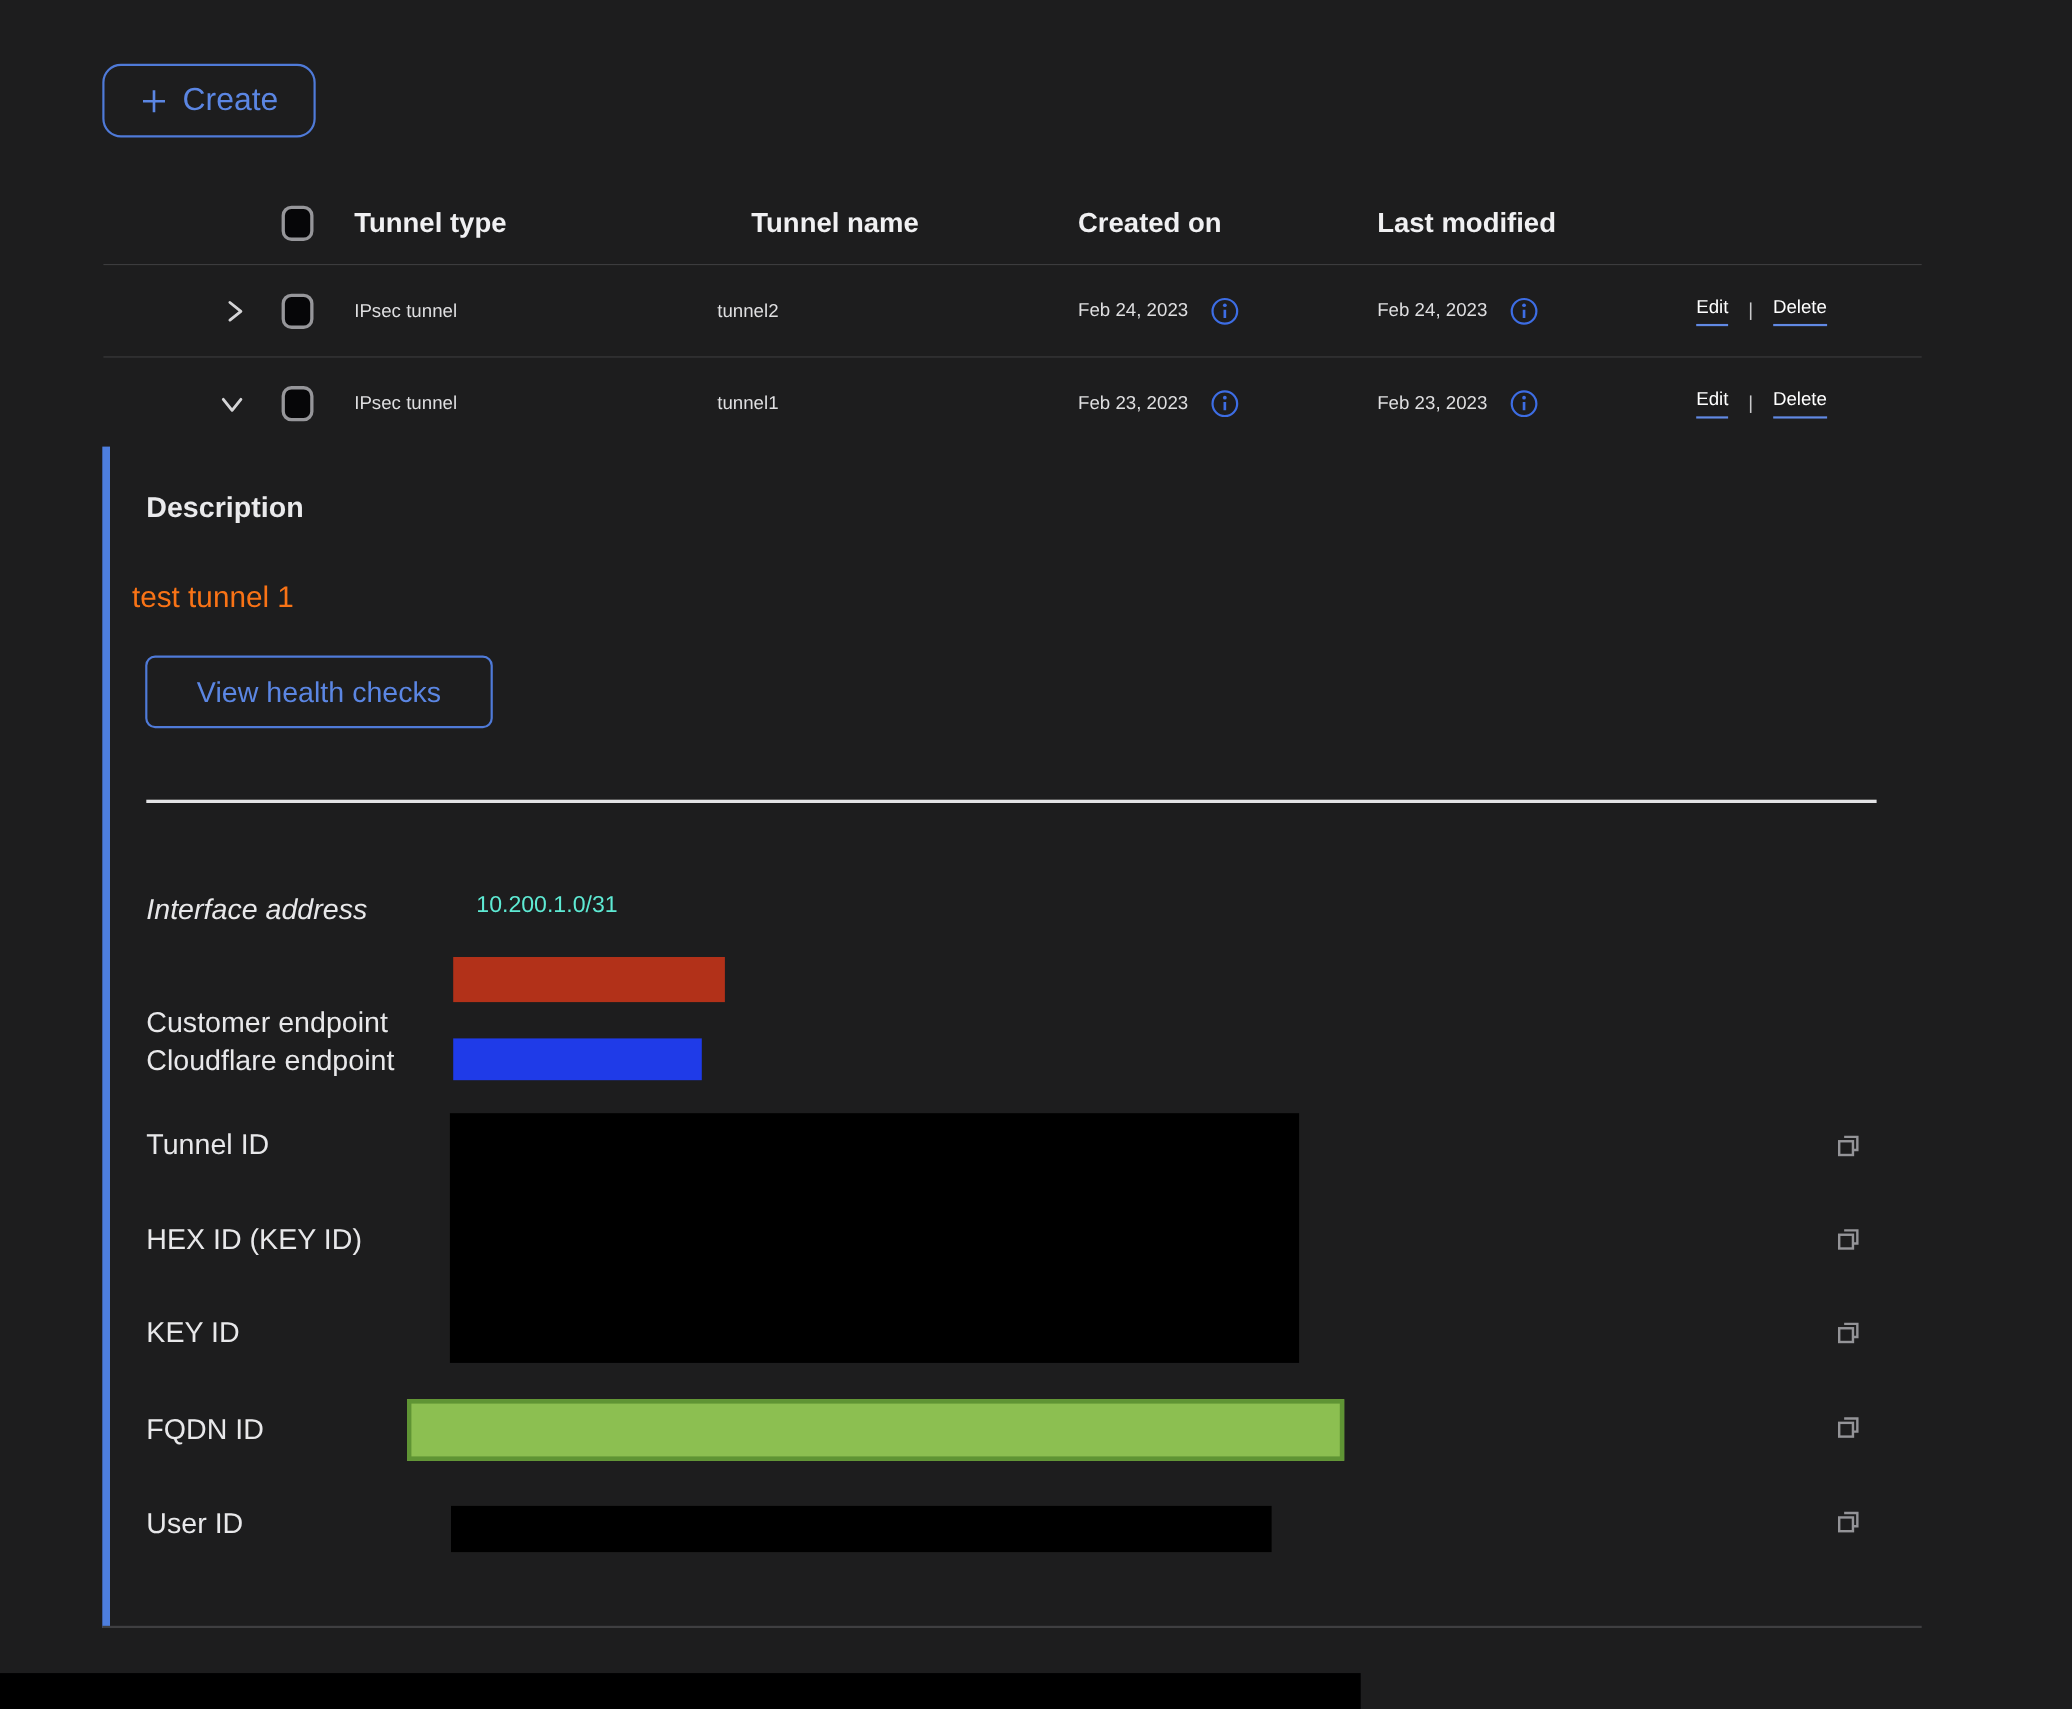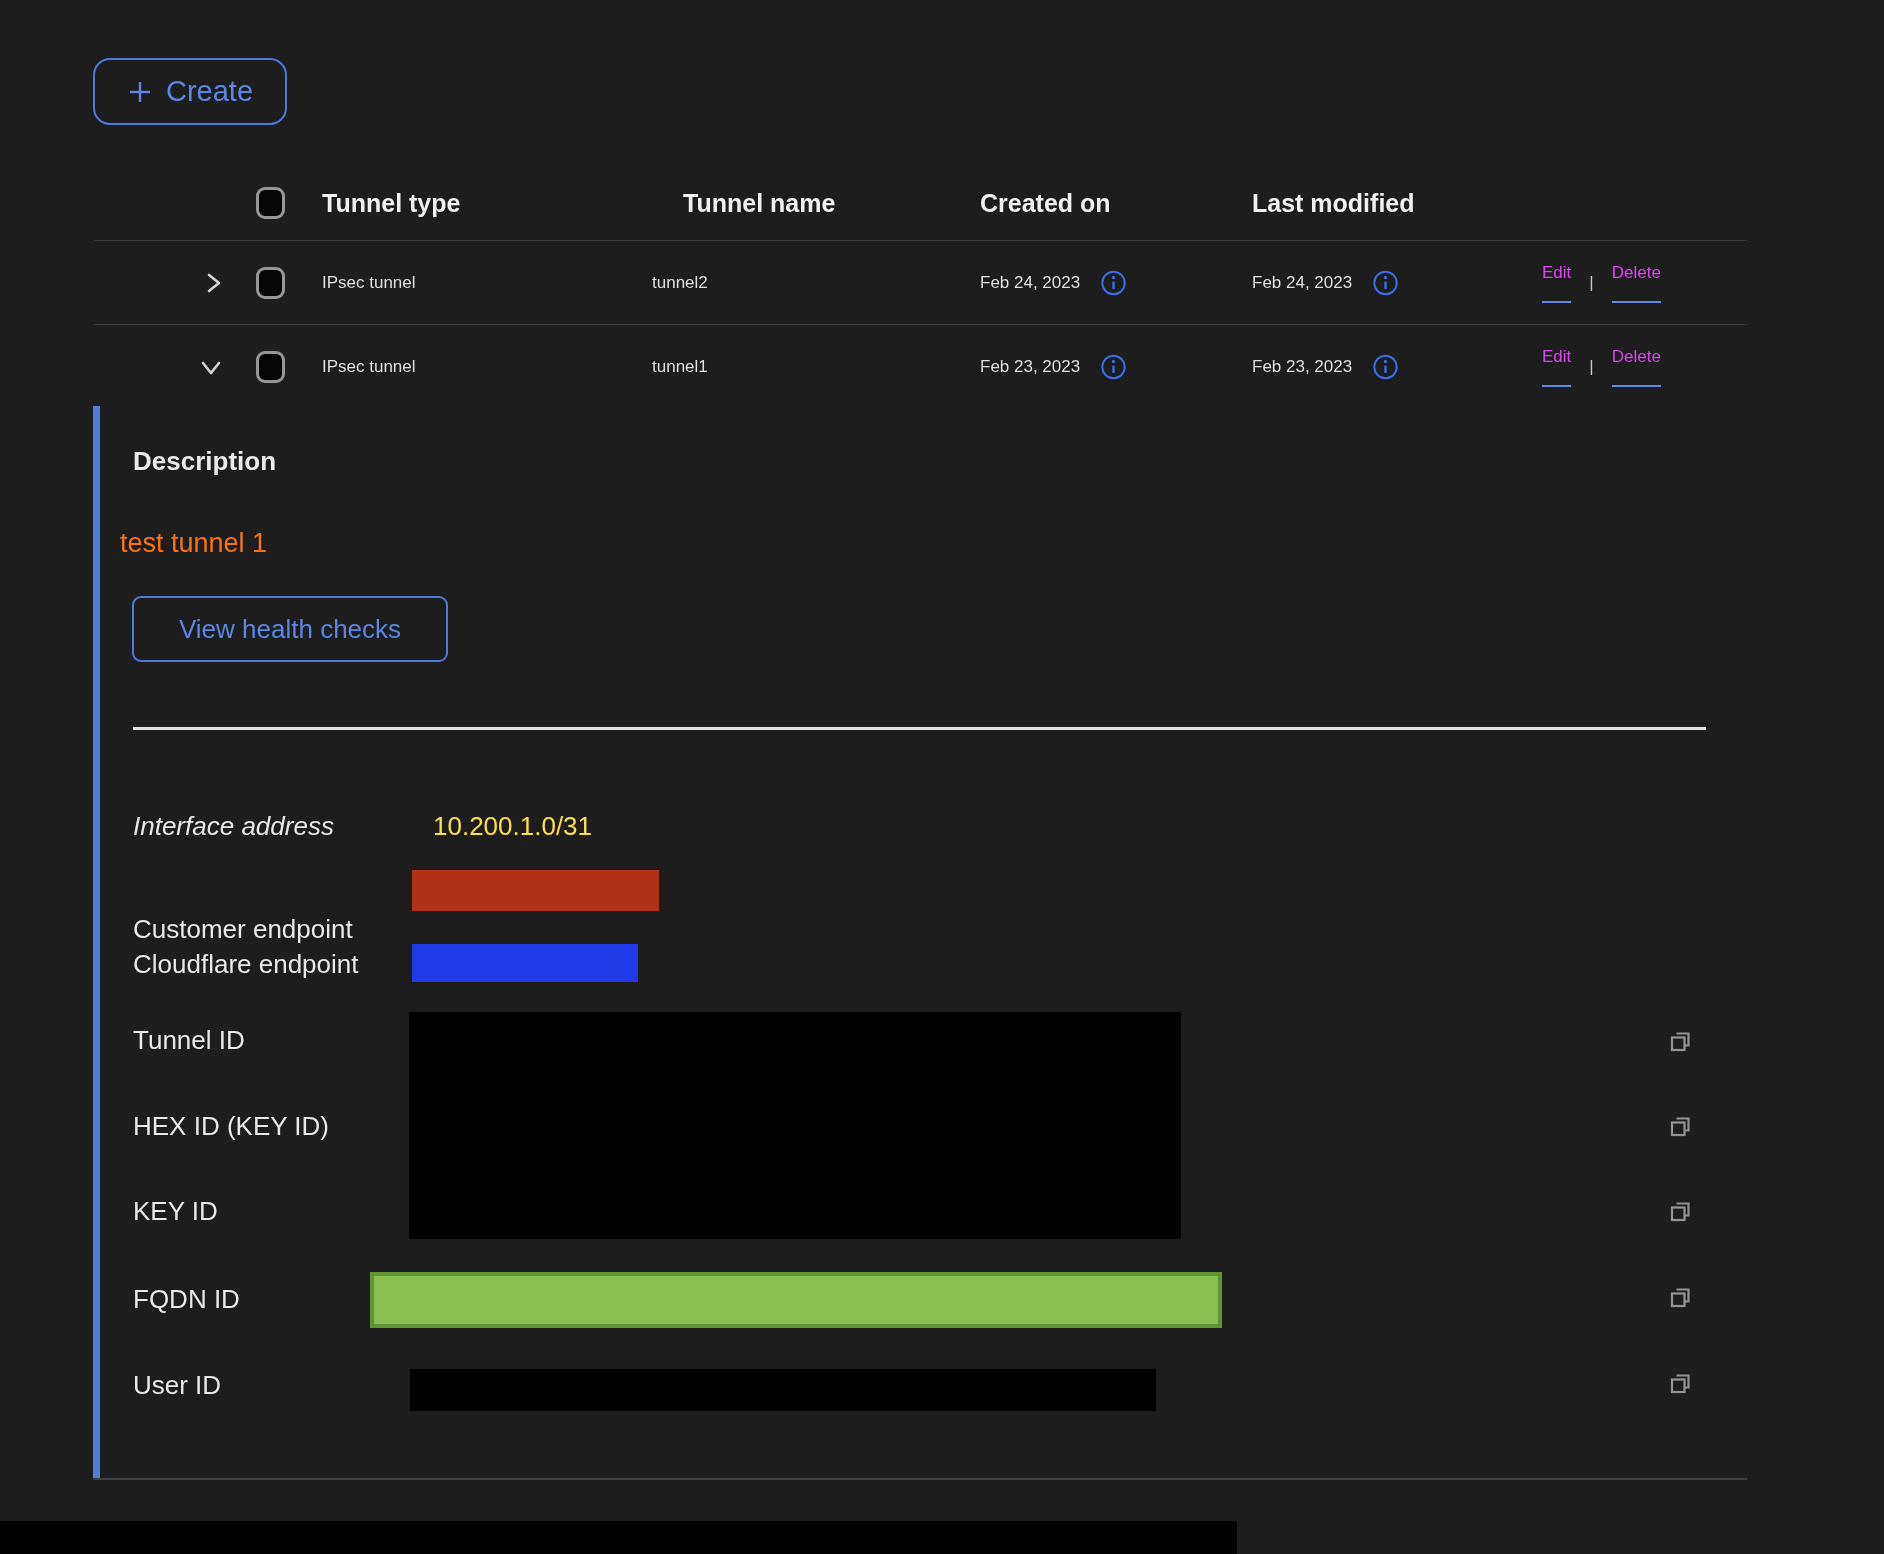--- a/index.html
+++ b/index.html
@@ -26,40 +26,40 @@
   .trow{left:94px;width:1653px;height:83px;font-size:17px;color:#dfdfe1;}
   .cell{position:absolute;top:50%;transform:translateY(-50%);}
   .checkbox{
     width:29px;height:32px;box-sizing:border-box;border:3px solid #96969a;
     border-radius:9px;background:#060608;cursor:pointer;
   }
   .chev{cursor:pointer;line-height:0;}
   .date-cell{display:flex;align-items:center;gap:20px;}
   .info-icon{line-height:0;cursor:pointer;}
   .link{
-    color:#d946ef;border-bottom:2px solid #6189e4;padding-bottom:18px;
+    color:#ffffff;border-bottom:2px solid #6189e4;padding-bottom:5px;
     cursor:pointer;text-decoration:none;
   }
   .pipe{color:#c9c9cb;}
 
   
   .panel-bar{left:93px;top:406px;width:7px;height:1074px;background:#4d7ede;}
   .panel-bottom{left:93px;top:1478px;width:1654px;height:2px;background:#3f3f41;}
   .desc-label{left:133px;top:446px;font-size:26px;font-weight:bold;color:#eaeaec;}
   .desc-value{left:120px;top:528px;font-size:27px;color:#f97316;}
   .health-btn{
     left:132px;top:596px;width:316px;height:66px;box-sizing:border-box;
     border:2px solid #4f7ad8;border-radius:9px;background:transparent;
     color:#5b86e3;font-size:26px;display:flex;align-items:center;justify-content:center;
     cursor:pointer;
   }
   .white-divider{left:133px;top:727px;width:1573px;height:3px;background:#e3e3e5;}
 
   .field-label{position:absolute;left:133px;font-size:26px;color:#e8e8ea;}
-  .field-value{position:absolute;font-size:26px;color:#fde047;}
+  .field-value{position:absolute;font-size:21px;color:#5eead4;}
   .redact{position:absolute;}
   .r-red{left:412px;top:870px;width:247px;height:41px;background:#b23119;}
   .r-blue{left:412px;top:944px;width:226px;height:38px;background:#1f3be8;}
   .r-black-group{left:409px;top:1012px;width:772px;height:227px;background:#000000;}
   .r-green{left:370px;top:1272px;width:852px;height:56px;box-sizing:border-box;background:#8cbf51;border:4px solid #5f9434;}
   .r-black-user{left:410px;top:1369px;width:746px;height:42px;background:#000000;}
 
   .copy-btn{position:absolute;left:1666px;line-height:0;cursor:pointer;}
 
   .bottom-redaction{left:0;top:1521px;width:1237px;height:33px;background:#000000;}

